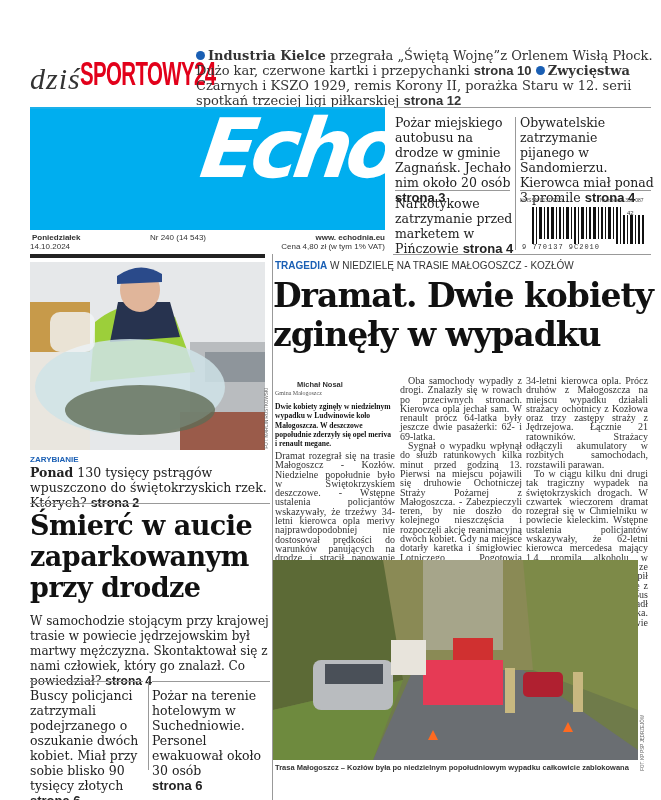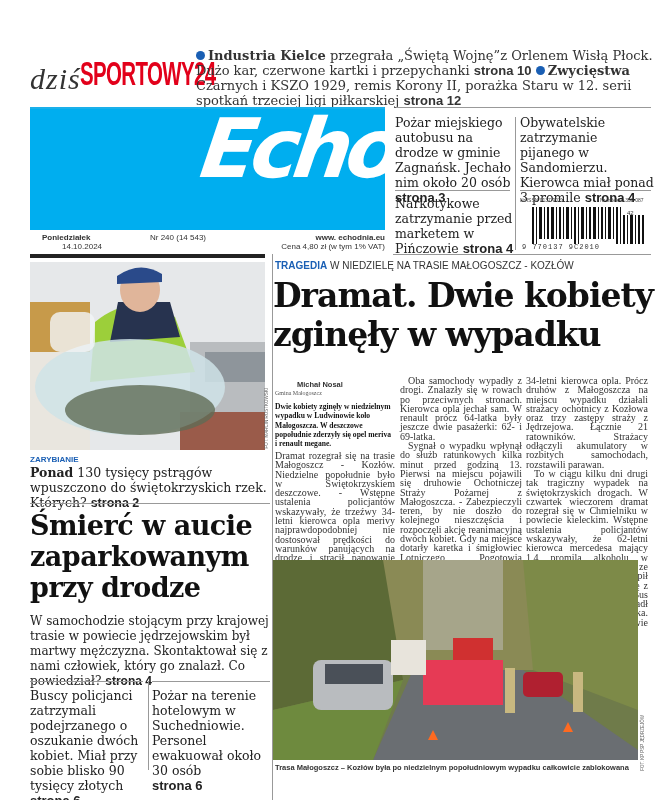--- a/index.html
+++ b/index.html
@@ -17,22 +17,22 @@
   #rule-blue { left: 30px; top: 107px; width: 355px; height: 2px; background: #1ab0ea; }
   #rule-grey-top { left: 396px; top: 107px; width: 255px; height: 1px; background: #999; }
 
   
   #masthead { left: 30px; top: 109px; width: 355px; height: 121px; background: #00aeef; overflow: hidden; }
   #region { left: 3px; top: 4px; font-family: "Liberation Sans", sans-serif; font-size: 27px; color: #1a1a1a; letter-spacing: 0.5px; }
   #echo { left: 172px; top: -8px; font-family: "DejaVu Sans", sans-serif; font-weight: bold; font-style: italic; font-size: 82px; color: #fff; letter-spacing: -6px; transform: skewX(-8deg); }
   #dnia-box { left: 250px; top: 86px; width: 102px; height: 33px; background: #5a5a5c; }
   #dnia { left: 6px; top: -1px; font-family: "DejaVu Serif", serif; font-size: 28px; color: #fff; letter-spacing: 1px; }
 
-  #date-day { left: 42px; top: 233px; font-family: "Liberation Sans", sans-serif; font-weight: bold; font-size: 8px; color: #333; }
-  #date-val { left: 30px; top: 242px; font-family: "Liberation Sans", sans-serif; font-size: 8px; color: #333; margin-left: 32px; }
+  #date-day { left: 32px; top: 233px; font-family: "Liberation Sans", sans-serif; font-weight: bold; font-size: 8px; color: #333; }
+  #date-val { left: 30px; top: 242px; font-family: "Liberation Sans", sans-serif; font-size: 8px; color: #333; }
   #issue-nr { left: 150px; top: 233px; font-family: "Liberation Sans", sans-serif; font-size: 8px; color: #333; }
   #website { left: 280px; top: 233px; width: 105px; text-align: right; font-family: "Liberation Sans", sans-serif; font-weight: bold; font-size: 8px; color: #333; }
   #price { left: 240px; top: 242px; width: 145px; text-align: right; font-family: "Liberation Sans", sans-serif; font-size: 8px; color: #333; }
 
   
   .teaser { font-family: "DejaVu Serif", serif; font-size: 12.5px; line-height: 15px; color: #222; }
   .teaser .lead { font-weight: normal; }
   .teaser .strona { font-family: "Liberation Sans", sans-serif; font-weight: bold; font-size: 13px; }
   #t-pozar { left: 395px; top: 115px; width: 125px; }
   #t-obyw { left: 520px; top: 115px; width: 135px; }

